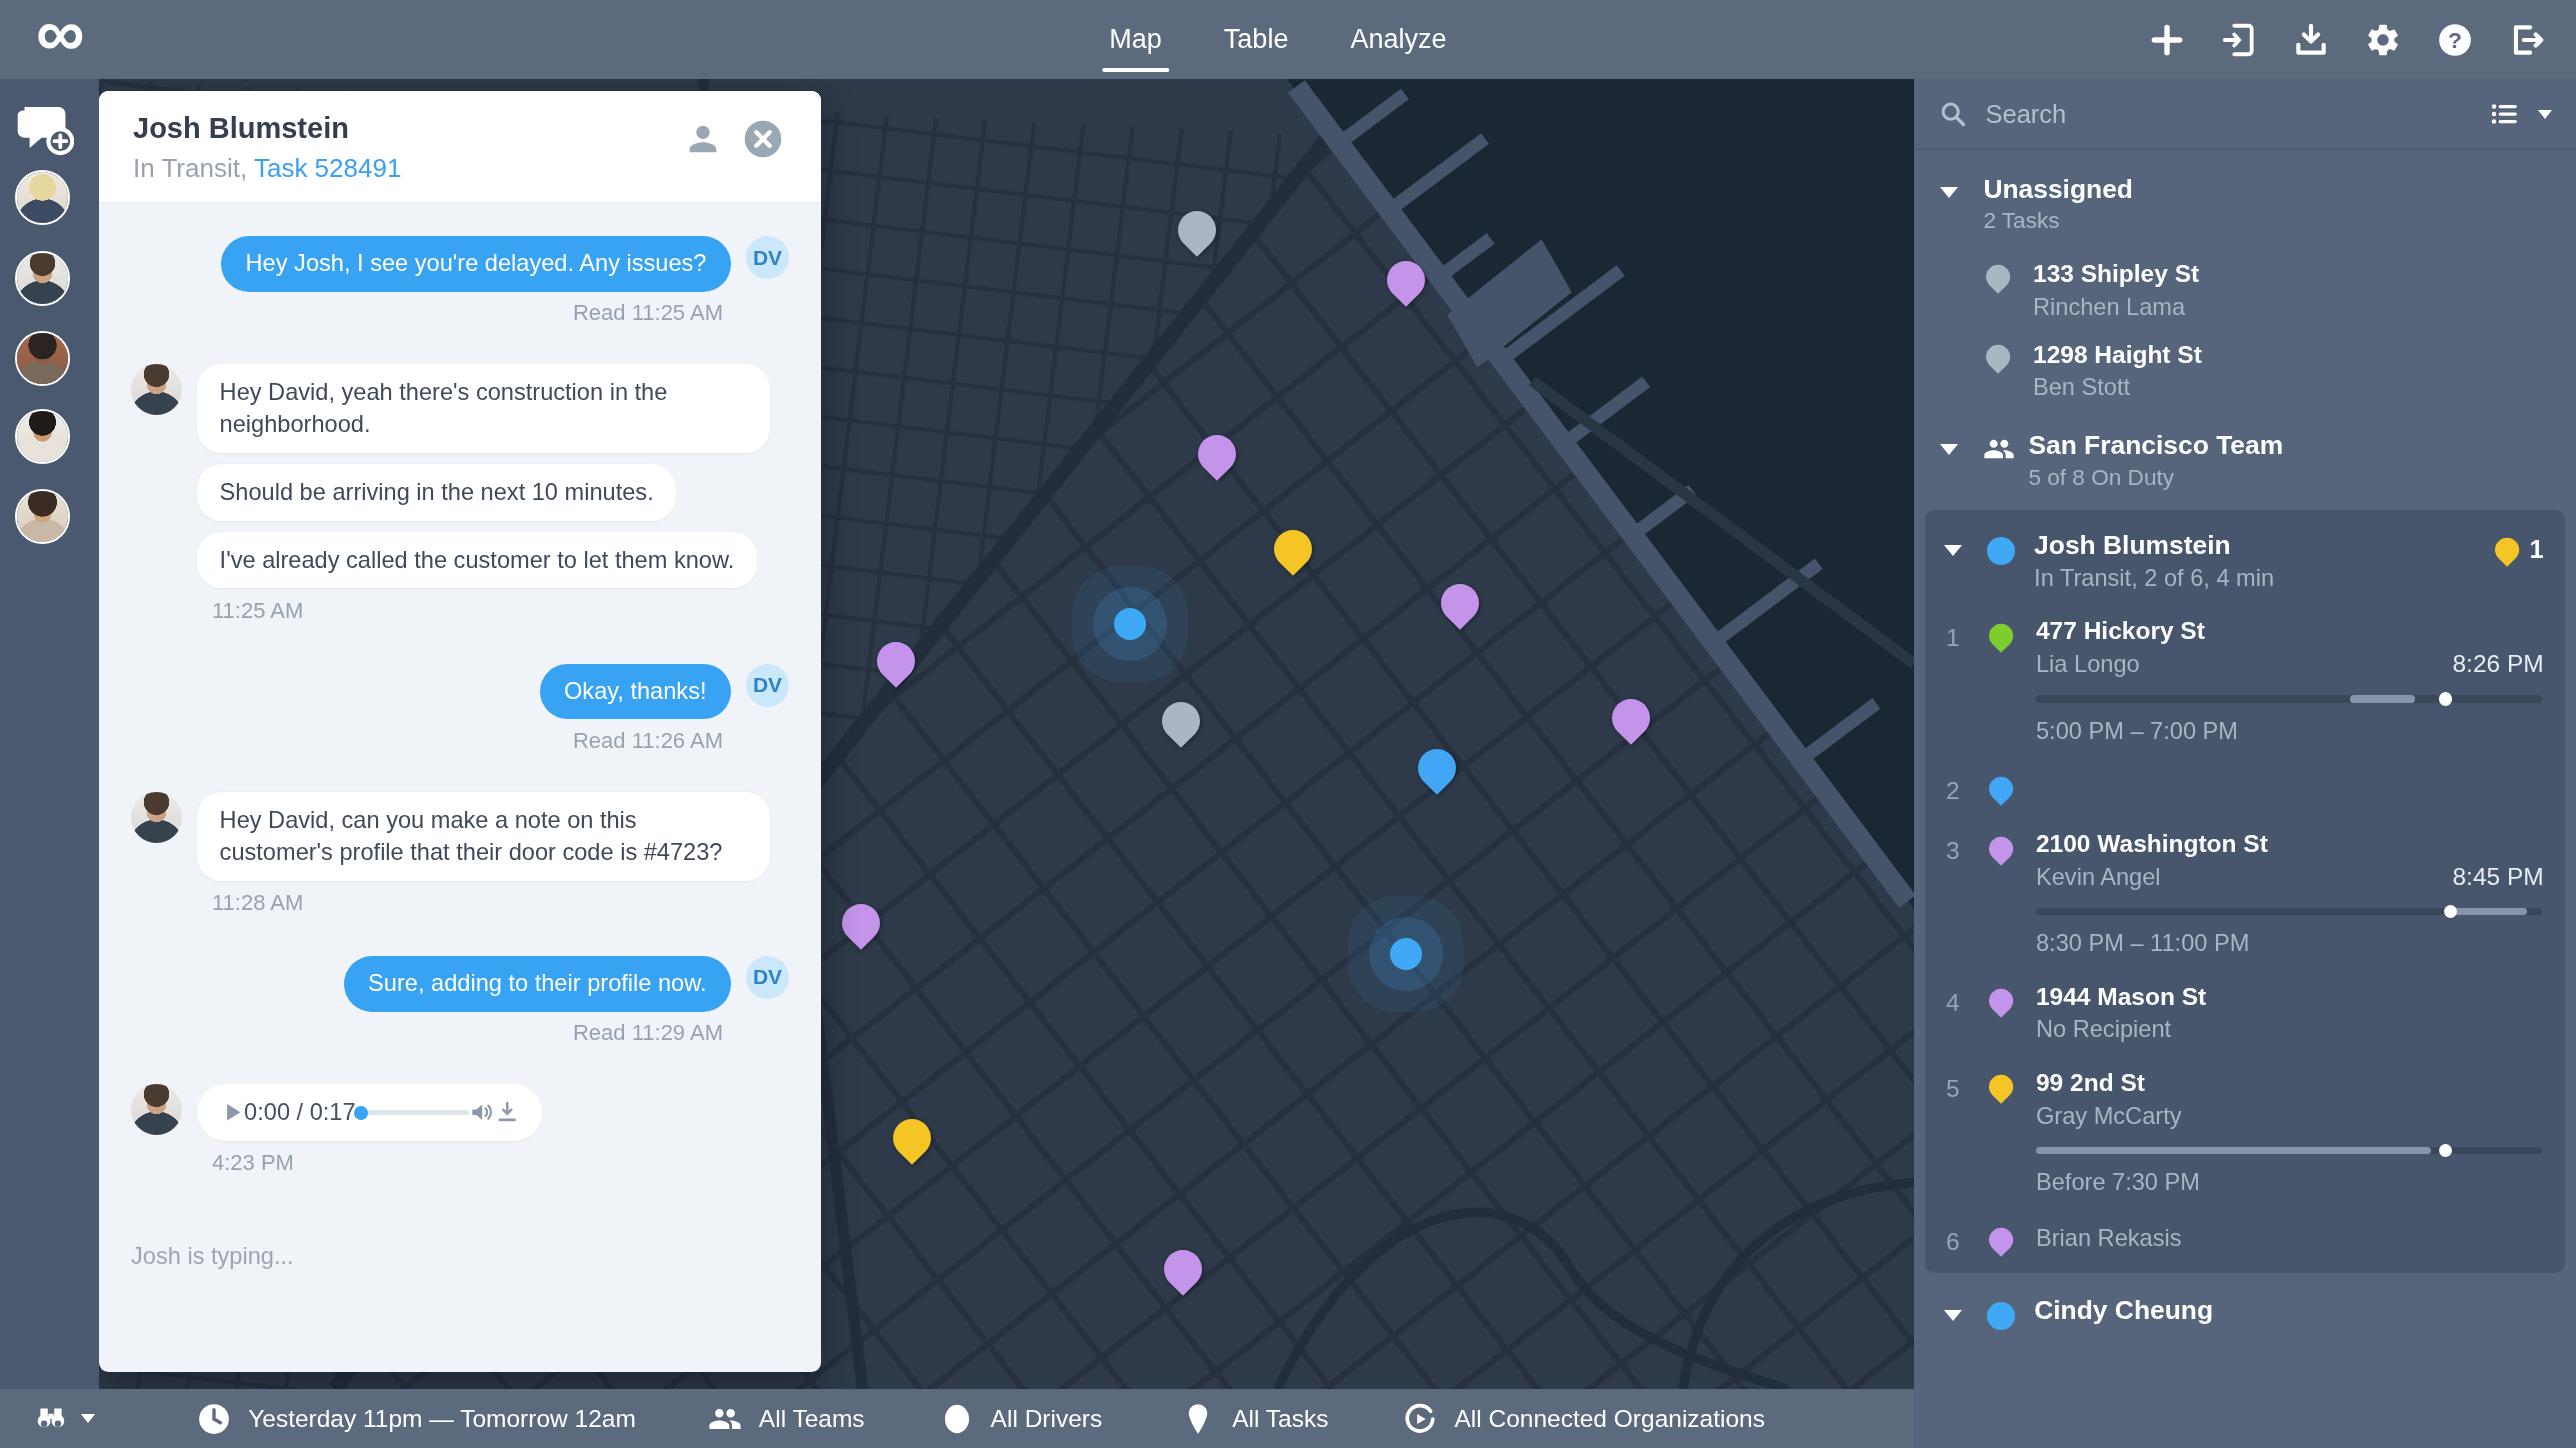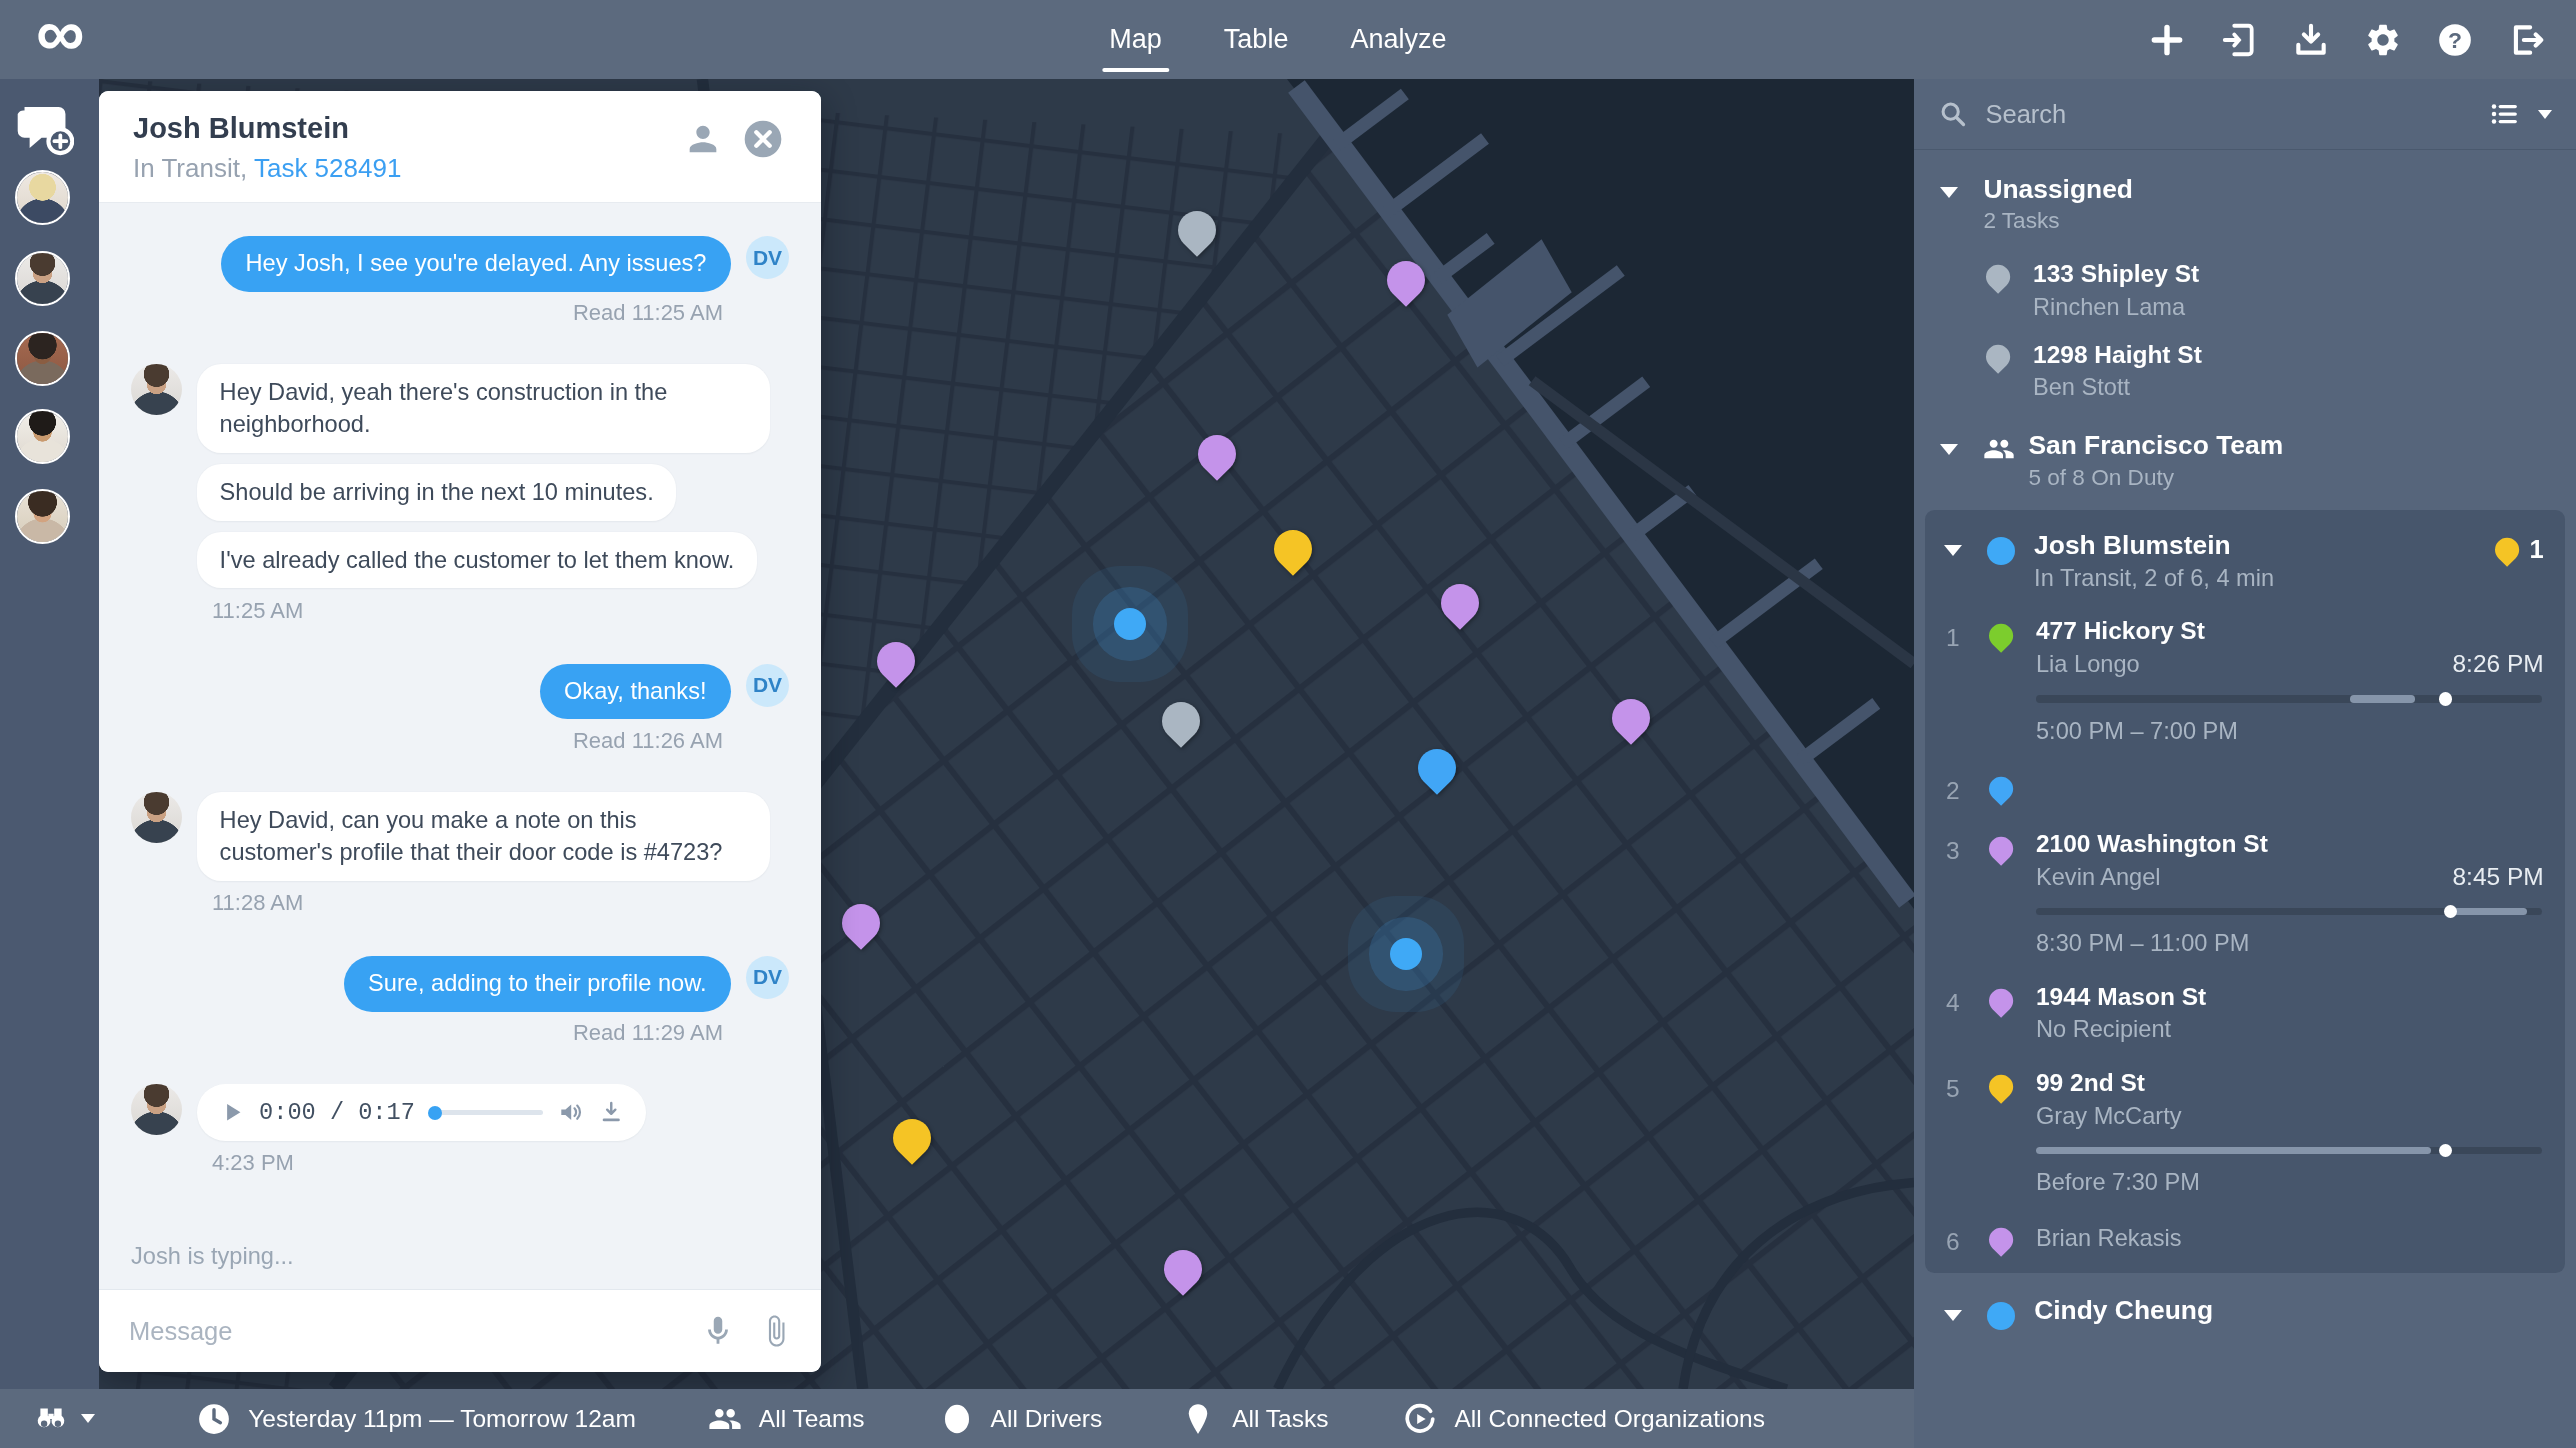--- a/index.html
+++ b/index.html
@@ -51,22 +51,22 @@
   .bubble-sent{background:#38a2f3;color:#fff;font-size:23.6px;line-height:31px;padding:12.3px 24.5px;border-radius:28px;max-width:509px;}
   .dv{flex:none;width:43px;height:43px;border-radius:50%;background:#cbe8fb;color:#2f83c7;font-weight:bold;
       font-size:21px;display:flex;align-items:center;justify-content:center;margin-left:15px;}
   .meta-r{text-align:right;color:#97a2b0;font-size:22px;padding-right:66px;margin-top:8.5px;}
   .meta-l{color:#97a2b0;font-size:22px;margin-left:81px;margin-top:9.4px;}
   .row-recv{display:flex;align-items:flex-start;}
   .recv-av{flex:none;width:51px;height:51px;border-radius:50%;overflow:hidden;margin-right:15px;}
   .recv-col{display:flex;flex-direction:column;gap:11.3px;}
   .bubble-recv{background:#fff;color:#3e4a5a;font-size:23.6px;line-height:32px;padding:12.3px 22.6px;
       border-radius:24.5px;max-width:528px;align-self:flex-start;box-shadow:0 0.9px 1.9px rgba(40,50,60,.06);}
-  .audio{background:#fff;border-radius:30px;height:57px;display:flex;align-items:center;gap:15px;
-      padding:0 22.6px;box-shadow:0 0.9px 1.9px rgba(40,50,60,.06);font-family:Liberation Mono, monospace;}
+  .audio{background:#fff;border-radius:30px;height:57px;display:flex;align-items:center;
+      padding:0 22.6px;box-shadow:0 0.9px 1.9px rgba(40,50,60,.06);}
   .audio-time{font-size:23.6px;color:#425062;}
   .audio-track{position:relative;width:113px;height:4.7px;background:#dde4ec;border-radius:2.8px;}
   .audio-knob{position:absolute;left:-1.9px;top:-4.7px;width:14px;height:14px;border-radius:50%;background:#38a2f3;}
   .typing{position:absolute;left:32px;bottom:102px;font-size:23.6px;color:#9aa6b4;}
   .chat-input{position:absolute;left:0;right:0;bottom:0;height:83px;background:#fff;border-top:0.9px solid #e3e8ee;
       border-radius:0 0 9.4px 9.4px;display:flex;align-items:center;padding:0 28px;box-sizing:border-box;}
   .chat-input input{flex:1;border:none;outline:none;font-size:25.5px;color:#42506 2;font-family:inherit;background:transparent;}
   .chat-input input::placeholder{color:#aab4c0;}
   .in-ico{width:34px;height:34px;margin-left:24.5px;}
   
@@ -322,29 +322,20 @@
           <path d="M12,3v10M8,9.5 12,13.5 16,9.5" stroke="#8b99ab" stroke-width="2.4" fill="none" stroke-linecap="round" stroke-linejoin="round"></path>
           <path d="M5,19.5h14" stroke="#8b99ab" stroke-width="2.8" stroke-linecap="round"></path>
         </svg>
       </div>
     </div>
     <div class="meta-l">4:23 PM</div>
   </div>
 
   <div class="typing">Josh is typing...</div>
 
-  <div class="chat-input">
-    <input type="text" placeholder="Message" style="">
-    <svg class="in-ico" viewBox="0 0 24 24">
-      <path fill="#9aa7b5" d="M12,14c1.66,0,3-1.34,3-3V5c0-1.66-1.34-3-3-3S9,3.34,9,5v6C9,12.66,10.34,14,12,14z M17,11c0,2.76-2.24,5-5,5s-5-2.24-5-5H5c0,3.53,2.61,6.43,6,6.92V21h2v-3.08c3.39-0.49,6-3.39,6-6.92H17z"></path>
-    </svg>
-    <svg class="in-ico" viewBox="0 0 24 24">
-      <path fill="#9aa7b5" d="M16.5,6v11.5c0,2.21-1.79,4-4,4s-4-1.79-4-4V5c0-1.38,1.12-2.5,2.5-2.5S13.5,3.62,13.5,5v10.5c0,0.55-0.45,1-1,1s-1-0.45-1-1V6H10v9.5c0,1.38,1.12,2.5,2.5,2.5s2.5-1.12,2.5-2.5V5c0-2.21-1.79-4-4-4S7,2.79,7,5v12.5c0,3.04,2.46,5.5,5.5,5.5s5.5-2.46,5.5-5.5V6H16.5z"></path>
-    </svg>
-  </div>
 </div>
 
 <div id="sidebar">
   <div class="search-row">
     <svg style="width:28px;height:28px" viewBox="0 0 24 24">
       <circle cx="10" cy="10" r="6.5" stroke="#b6c0cc" stroke-width="2.6" fill="none"></circle>
       <line x1="15" y1="15" x2="21" y2="21" stroke="#b6c0cc" stroke-width="2.8" stroke-linecap="round"></line>
     </svg>
     <input type="text" placeholder="Search" style="">
     <svg style="width:30px;height:30px;margin-right:19px" viewBox="0 0 24 24">

